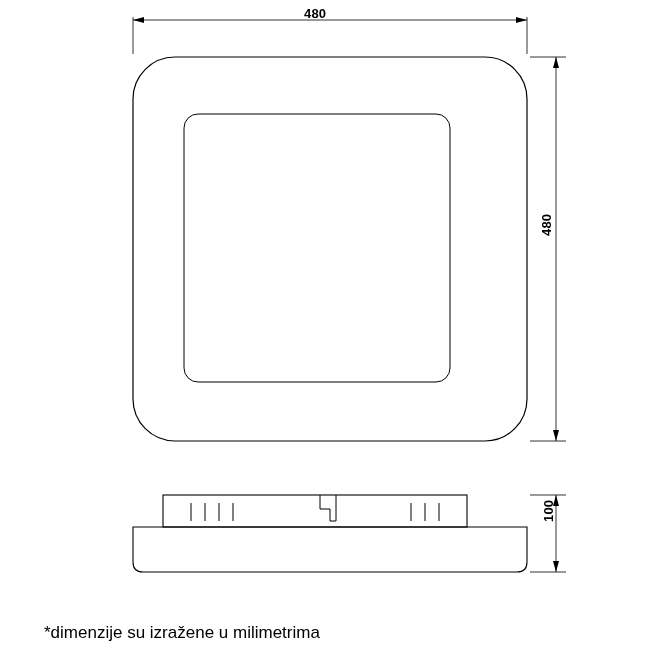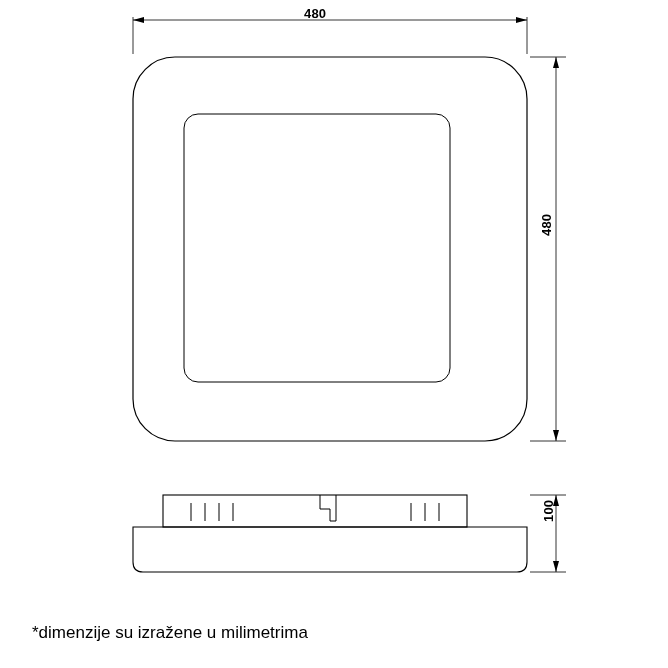--- a/index.html
+++ b/index.html
@@ -42,21 +42,21 @@
     transform-origin: left top;
   }
   #label-side-height {
     left: 541px;
     top: 522px;
     transform: rotate(-90deg);
     transform-origin: left top;
   }
   #footnote {
     position: absolute;
-    left: 32px;
+    left: 44px;
     top: 623px;
     font-family: "Liberation Sans", sans-serif;
     font-size: 17px;
     color: #000000;
     white-space: nowrap;
   }
 </style>
 </head>
 <body>
 

